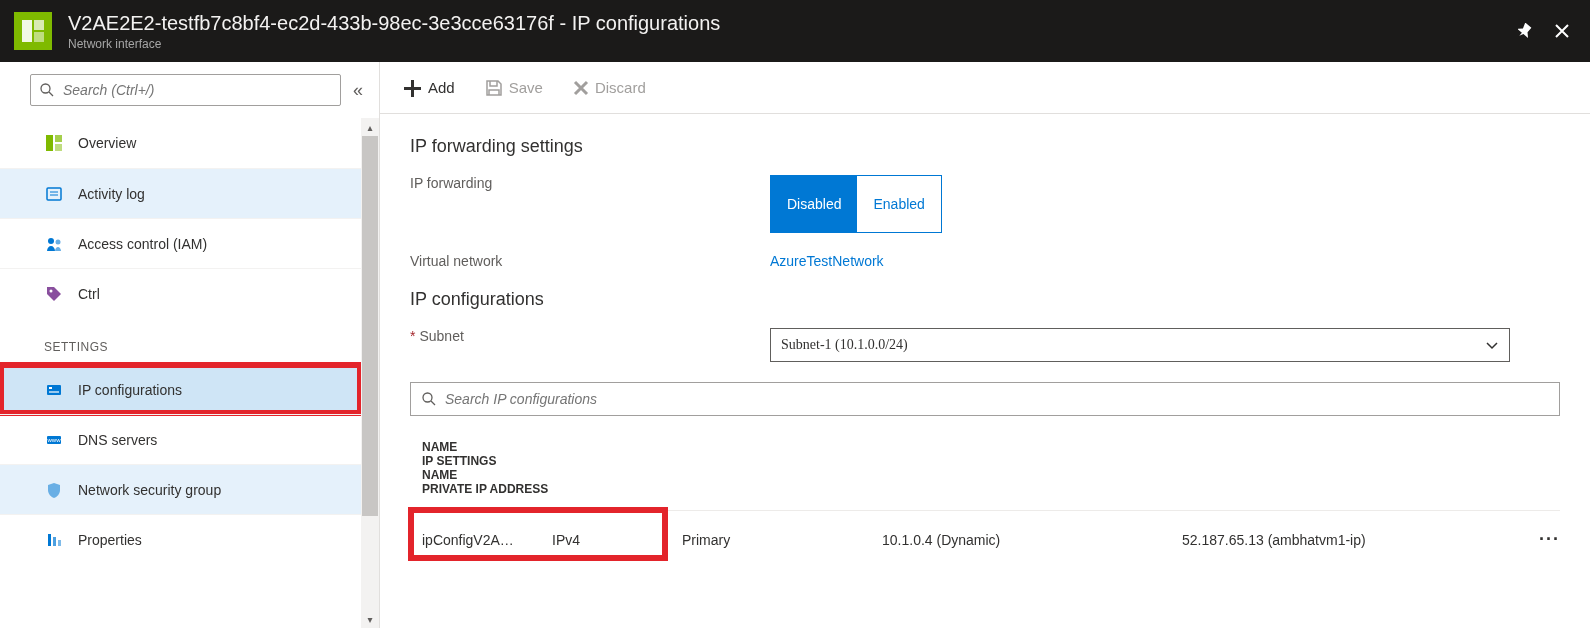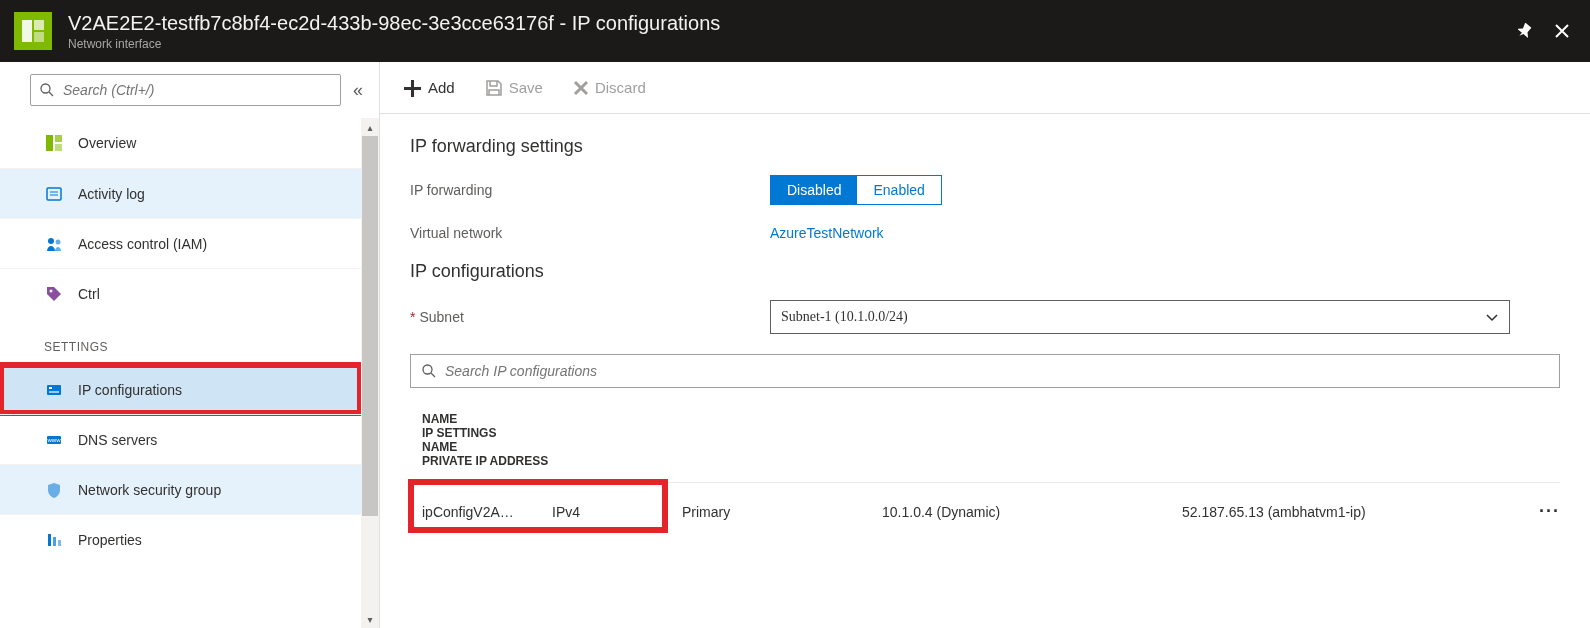--- a/index.html
+++ b/index.html
@@ -56,24 +56,24 @@
   .nav-item.highlight { outline: 6px solid #e3242b; outline-offset:-4px;}
   .section-label { font-size:12px; color:#605e5c; letter-spacing:0.5px; padding: 22px 0 10px 44px;}
   .main { flex:1; display:flex; flex-direction:column; }
   .toolbar {
     height:52px; border-bottom:1px solid #e1dfdd; display:flex; align-items:center; padding-left:22px; gap:30px;
   }
   .tbtn { display:flex; align-items:center; gap:6px; cursor:pointer; font-size:15px;}
   .tbtn.disabled { color:#a19f9d; cursor:default;}
   .content { padding: 22px 30px 0 30px; overflow:auto;}
   .h1 { font-size:18px; font-weight:400; margin-bottom:18px;}
-  .row { display:flex; align-items:center; margin-bottom:20px;}
+  .row { display:flex; margin-bottom:20px;}
   .lbl { width: 360px; color:#605e5c;}
   .toggle { display:flex; border:1px solid #0078d4;}
-  .toggle .opt { padding:6px 16px; font-size:14px; cursor:pointer;}
+  .toggle .opt { padding:20px 16px; font-size:14px; cursor:pointer;}
   .toggle .opt.active { background:#0078d4; color:#fff;}
   .toggle .opt.inactive { color:#0078d4;}
   .link { color:#0078d4; cursor:pointer;}
   .req { color:#a4262c; margin-right:4px;}
   .select { flex:1; max-width:740px; height:34px; border:1px solid #605e5c; display:flex; align-items:center; padding:0 10px; justify-content:space-between; cursor:pointer;font-family:Liberation Serif, serif;}
   .ipconf-search {
     height:34px; border:1px solid #a19f9d; display:flex; align-items:center; padding:0 10px; color:#605e5c; margin-bottom:0;
   }
   .ipconf-search input { border:none; outline:none; flex:1; font-style:italic; color:#605e5c; background:transparent; font-size:14px;}
   .table { width:100%; margin-top:14px;}

